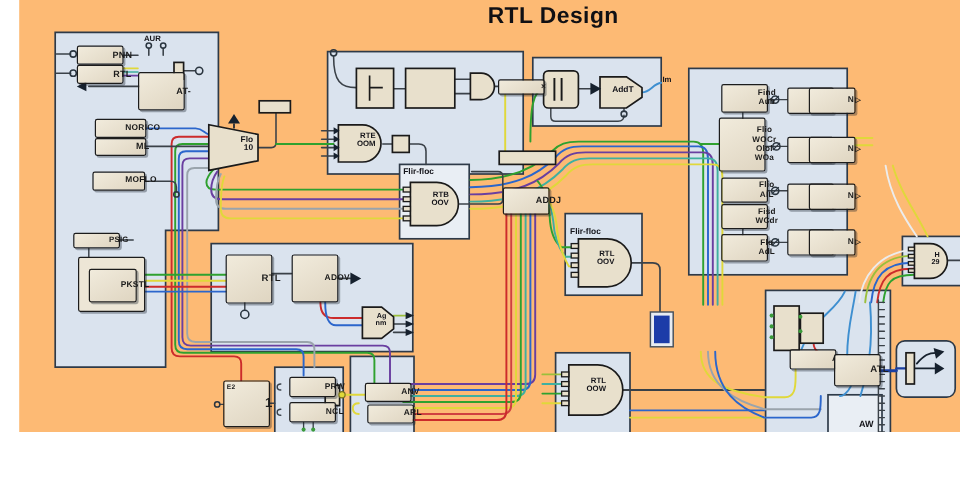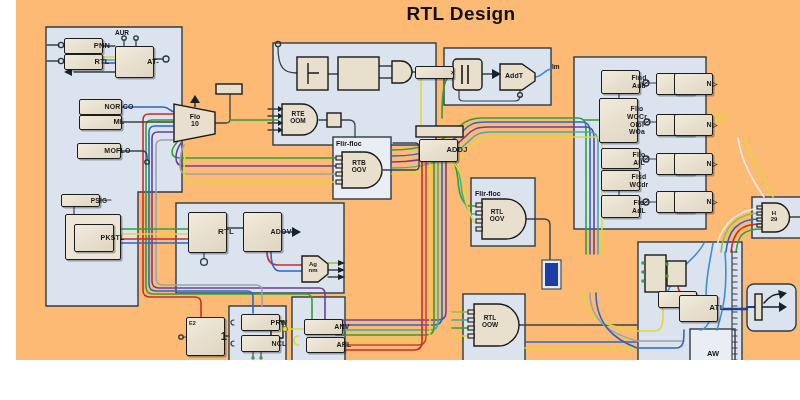--- a/index.html
+++ b/index.html
@@ -5,21 +5,21 @@
   html,body{margin:0;padding:0;}
   #stage{position:relative;width:800px;height:360px;background:#fdba74;overflow:hidden;
          font-family:"Liberation Sans",sans-serif;margin-left:16px;}
   #wiresvg{position:absolute;left:0;top:0;}
   .box{position:absolute;background:linear-gradient(150deg,#F1EBDC,#DFD5C1);
        border:1.4px solid #1c1c1c;border-radius:2px;
        box-shadow:1.5px 1.5px 0 rgba(20,30,40,.35);
        display:flex;flex-direction:column;align-items:center;justify-content:center;
        font-weight:bold;font-size:7.5px;line-height:1.12;color:#1b1b1b;letter-spacing:.2px;
        box-sizing:border-box;text-align:center;padding-left:37px;}
-  .lbl{position:absolute;font-weight:bold;color:#14141a;line-height:1.05;text-align:center;}
+  .lbl{position:absolute;font-weight:bold;color:#14141a;line-height:1.05;text-align:right;}
   .title{position:absolute;left:340px;top:3px;width:210px;text-align:center;
          font-size:19px;font-weight:bold;color:#101014;letter-spacing:.4px;}
   .tag{position:absolute;font-size:5.5px;font-weight:bold;color:#222;}
   .tri{font-size:6px;margin-left:1px;}
 </style>
 </head>
 <body>
 
 <div id="stage">
 
@@ -290,21 +290,21 @@
 </svg>
 
 <div class="title">RTL Design</div>
 
 <div class="box" style="left:48px;top:38px;width:34px;height:16px">
       <div>PNN</div>
     </div>
 <div class="box" style="left:48px;top:54px;width:34px;height:16px">
       <div>RTL</div>
     </div>
-<div class="box" style="left:99px;top:46px;width:30px;height:32px">
+<div class="box" style="left:99px;top:60px;width:30px;height:32px">
       <div>AT-</div>
     </div>
 <div class="lbl" style="left:94px;top:30px;width:24px;font-size:6.5px">AUR</div>
 <div class="box" style="left:63px;top:99px;width:43px;height:16px;font-size:7px">
       <div>NORICO</div>
     </div>
 <div class="box" style="left:63px;top:115px;width:43px;height:15px">
       <div>ML</div>
     </div>
 <div class="box" style="left:61px;top:143px;width:44px;height:16px;font-size:7px">
@@ -323,21 +323,21 @@
     </div>
 <div class="lbl" style="left:267px;top:111px;width:30px;font-size:6.5px">
       <div>RTE</div>
       <div>OOM</div>
     </div>
 <div class="lbl" style="left:320px;top:140px;width:54px;font-size:7px;text-align:left">Flir-floc</div>
 <div class="lbl" style="left:328px;top:160px;width:30px;font-size:6.5px">
       <div>RTB</div>
       <div>OOV</div>
     </div>
-<div class="box" style="left:403px;top:139px;width:36px;height:23px">
+<div class="box" style="left:403px;top:156px;width:36px;height:23px">
       <div>ADDJ</div>
     </div>
 <div class="lbl" style="left:484px;top:72px;width:28px;font-size:7px">AddT</div>
 <div class="lbl" style="left:536px;top:64px;width:16px;font-size:6.5px;text-align:left">Im</div>
 <div class="box" style="left:399px;top:66px;width:13px;height:13px;font-size:7px">
       <div>×</div>
     </div>
 <div class="box" style="left:172px;top:212px;width:31px;height:41px;font-size:8px">
       <div>RTL</div>
     </div>
@@ -416,18 +416,18 @@
     </div>
 <div class="box" style="left:288px;top:319px;width:29px;height:16px;font-size:7px">
       <div>ANV</div>
     </div>
 <div class="box" style="left:290px;top:337px;width:29px;height:16px;font-size:7px">
       <div>ARL</div>
     </div>
 <div class="box" style="left:642px;top:291px;width:17px;height:17px;font-size:7px">
       <div>A</div>
     </div>
-<div class="box" style="left:663px;top:295px;width:28px;height:27px;font-size:8px">
+<div class="box" style="left:679px;top:295px;width:28px;height:27px;font-size:8px">
       <div>ATL</div>
     </div>
 <div class="lbl" style="left:682px;top:350px;width:30px;font-size:7.5px">AW</div>
 
 </div>
 
 </body></html>

